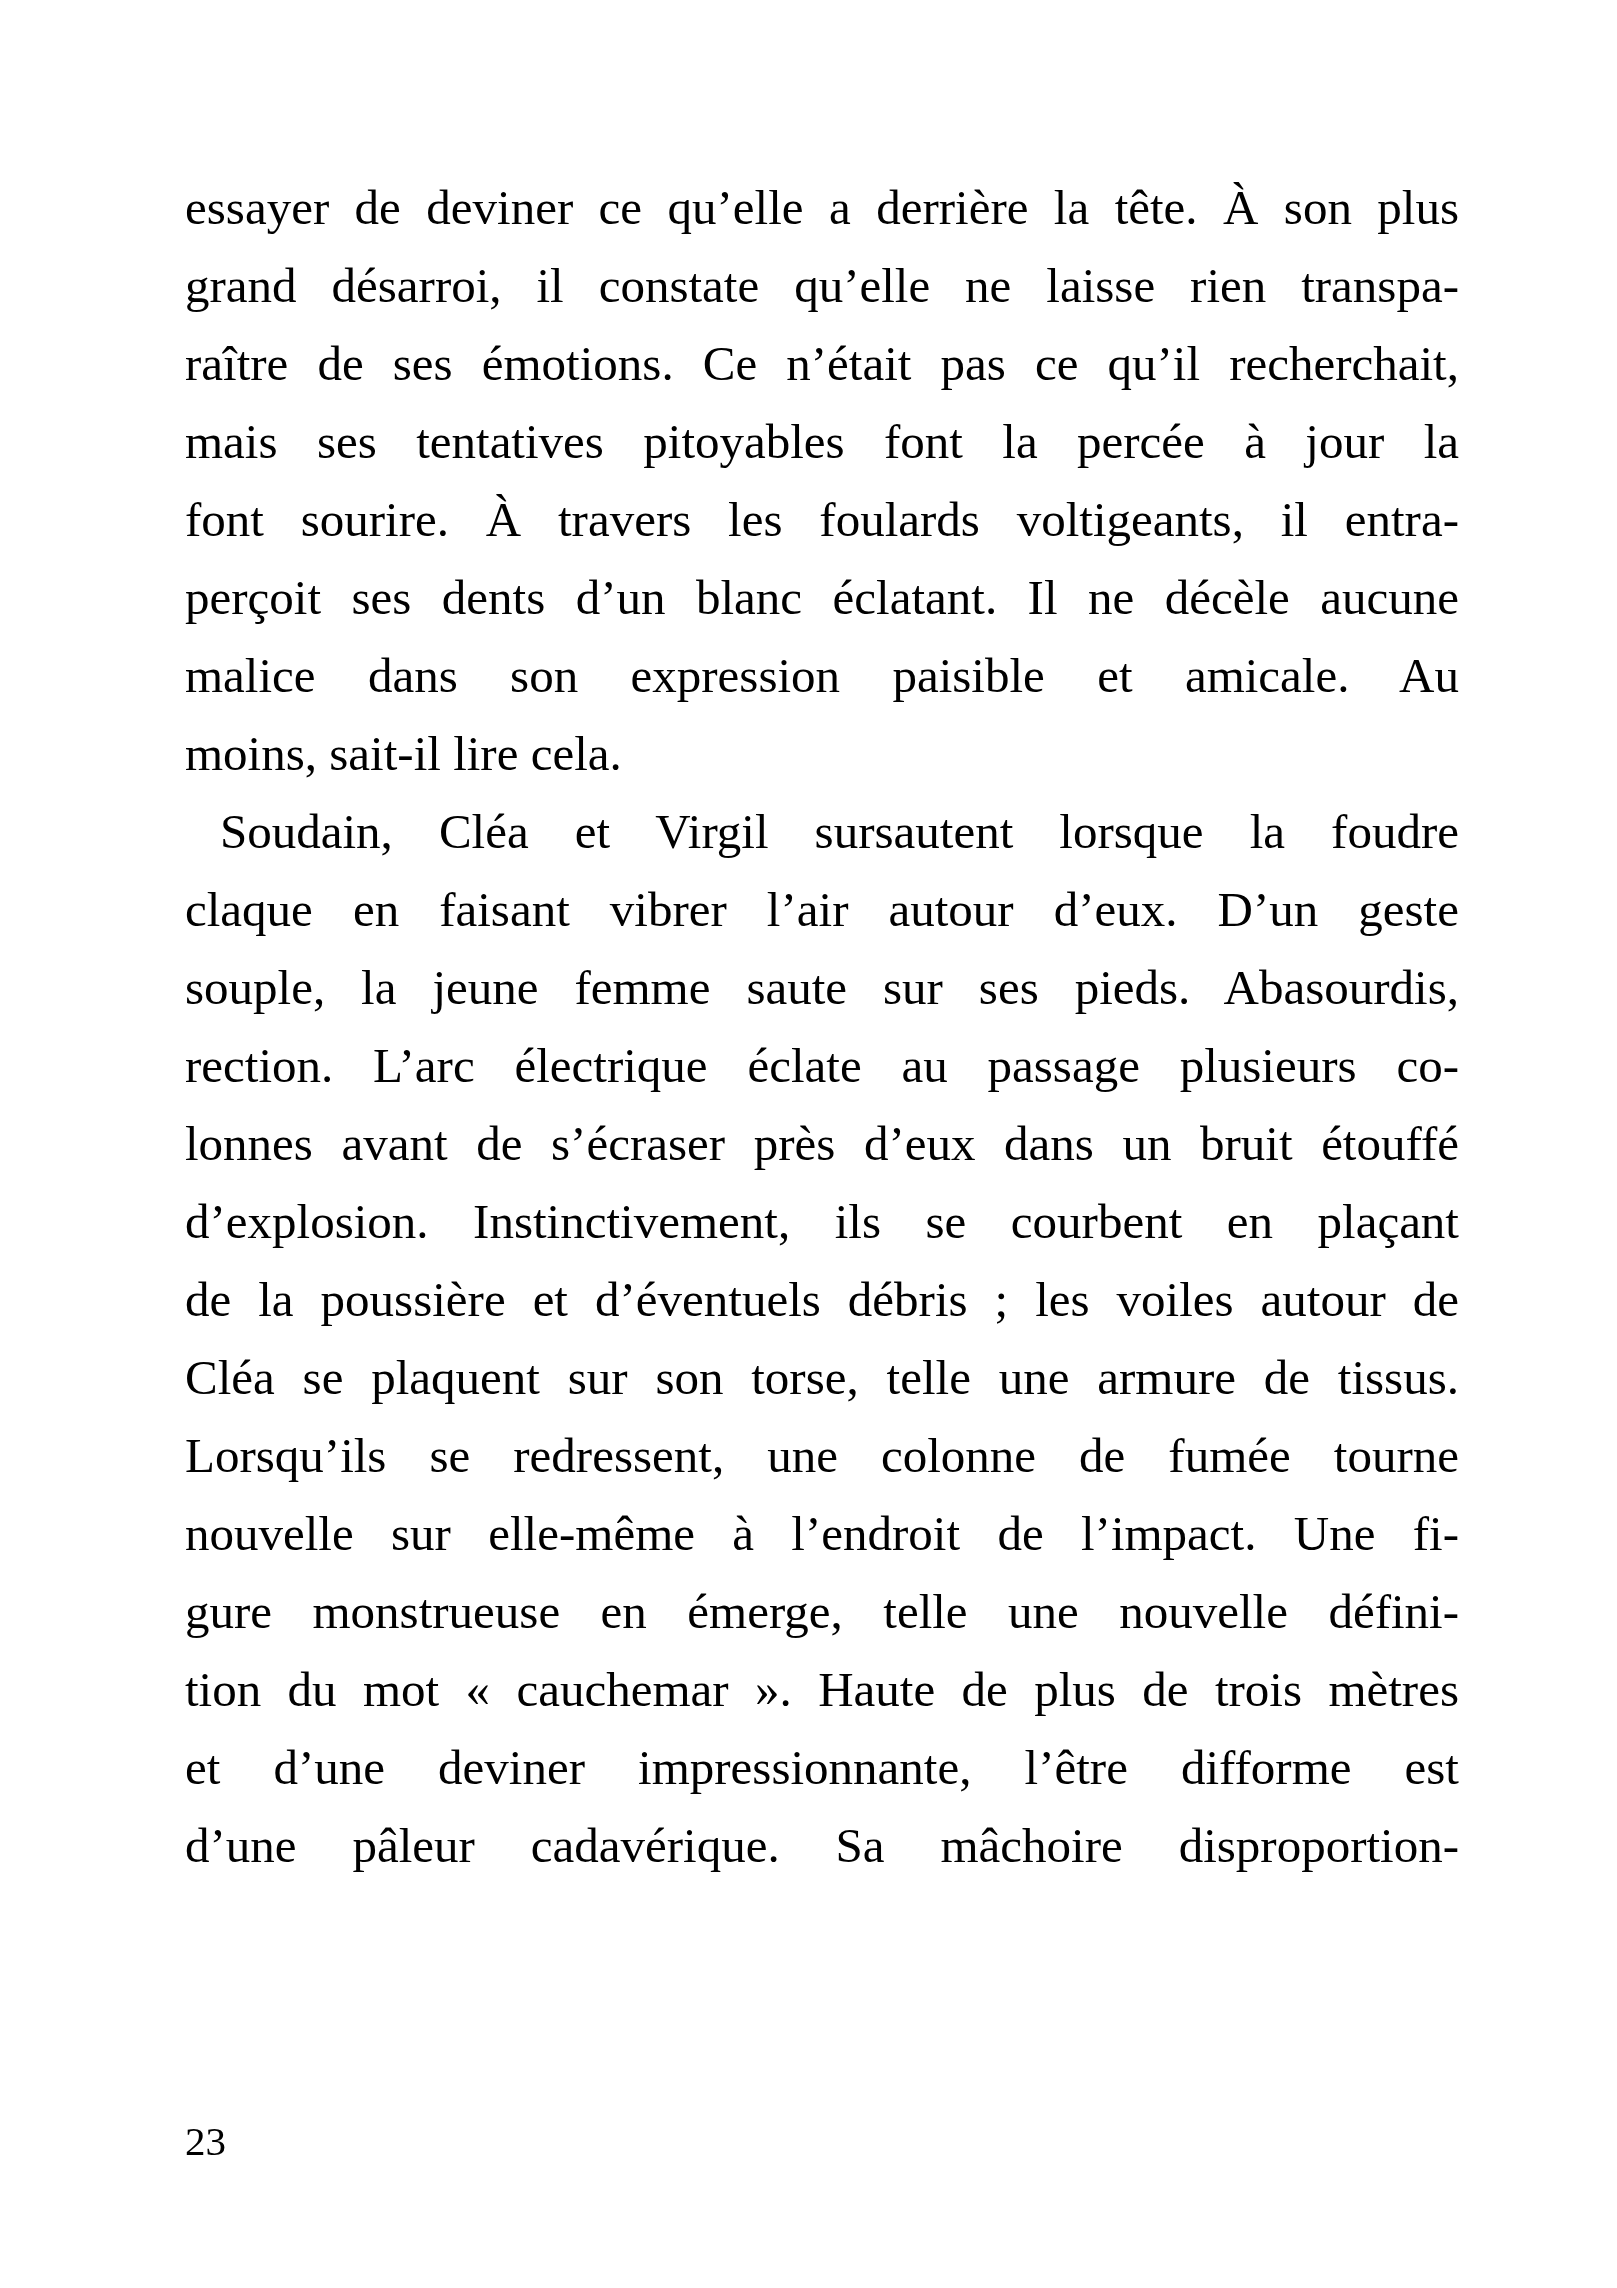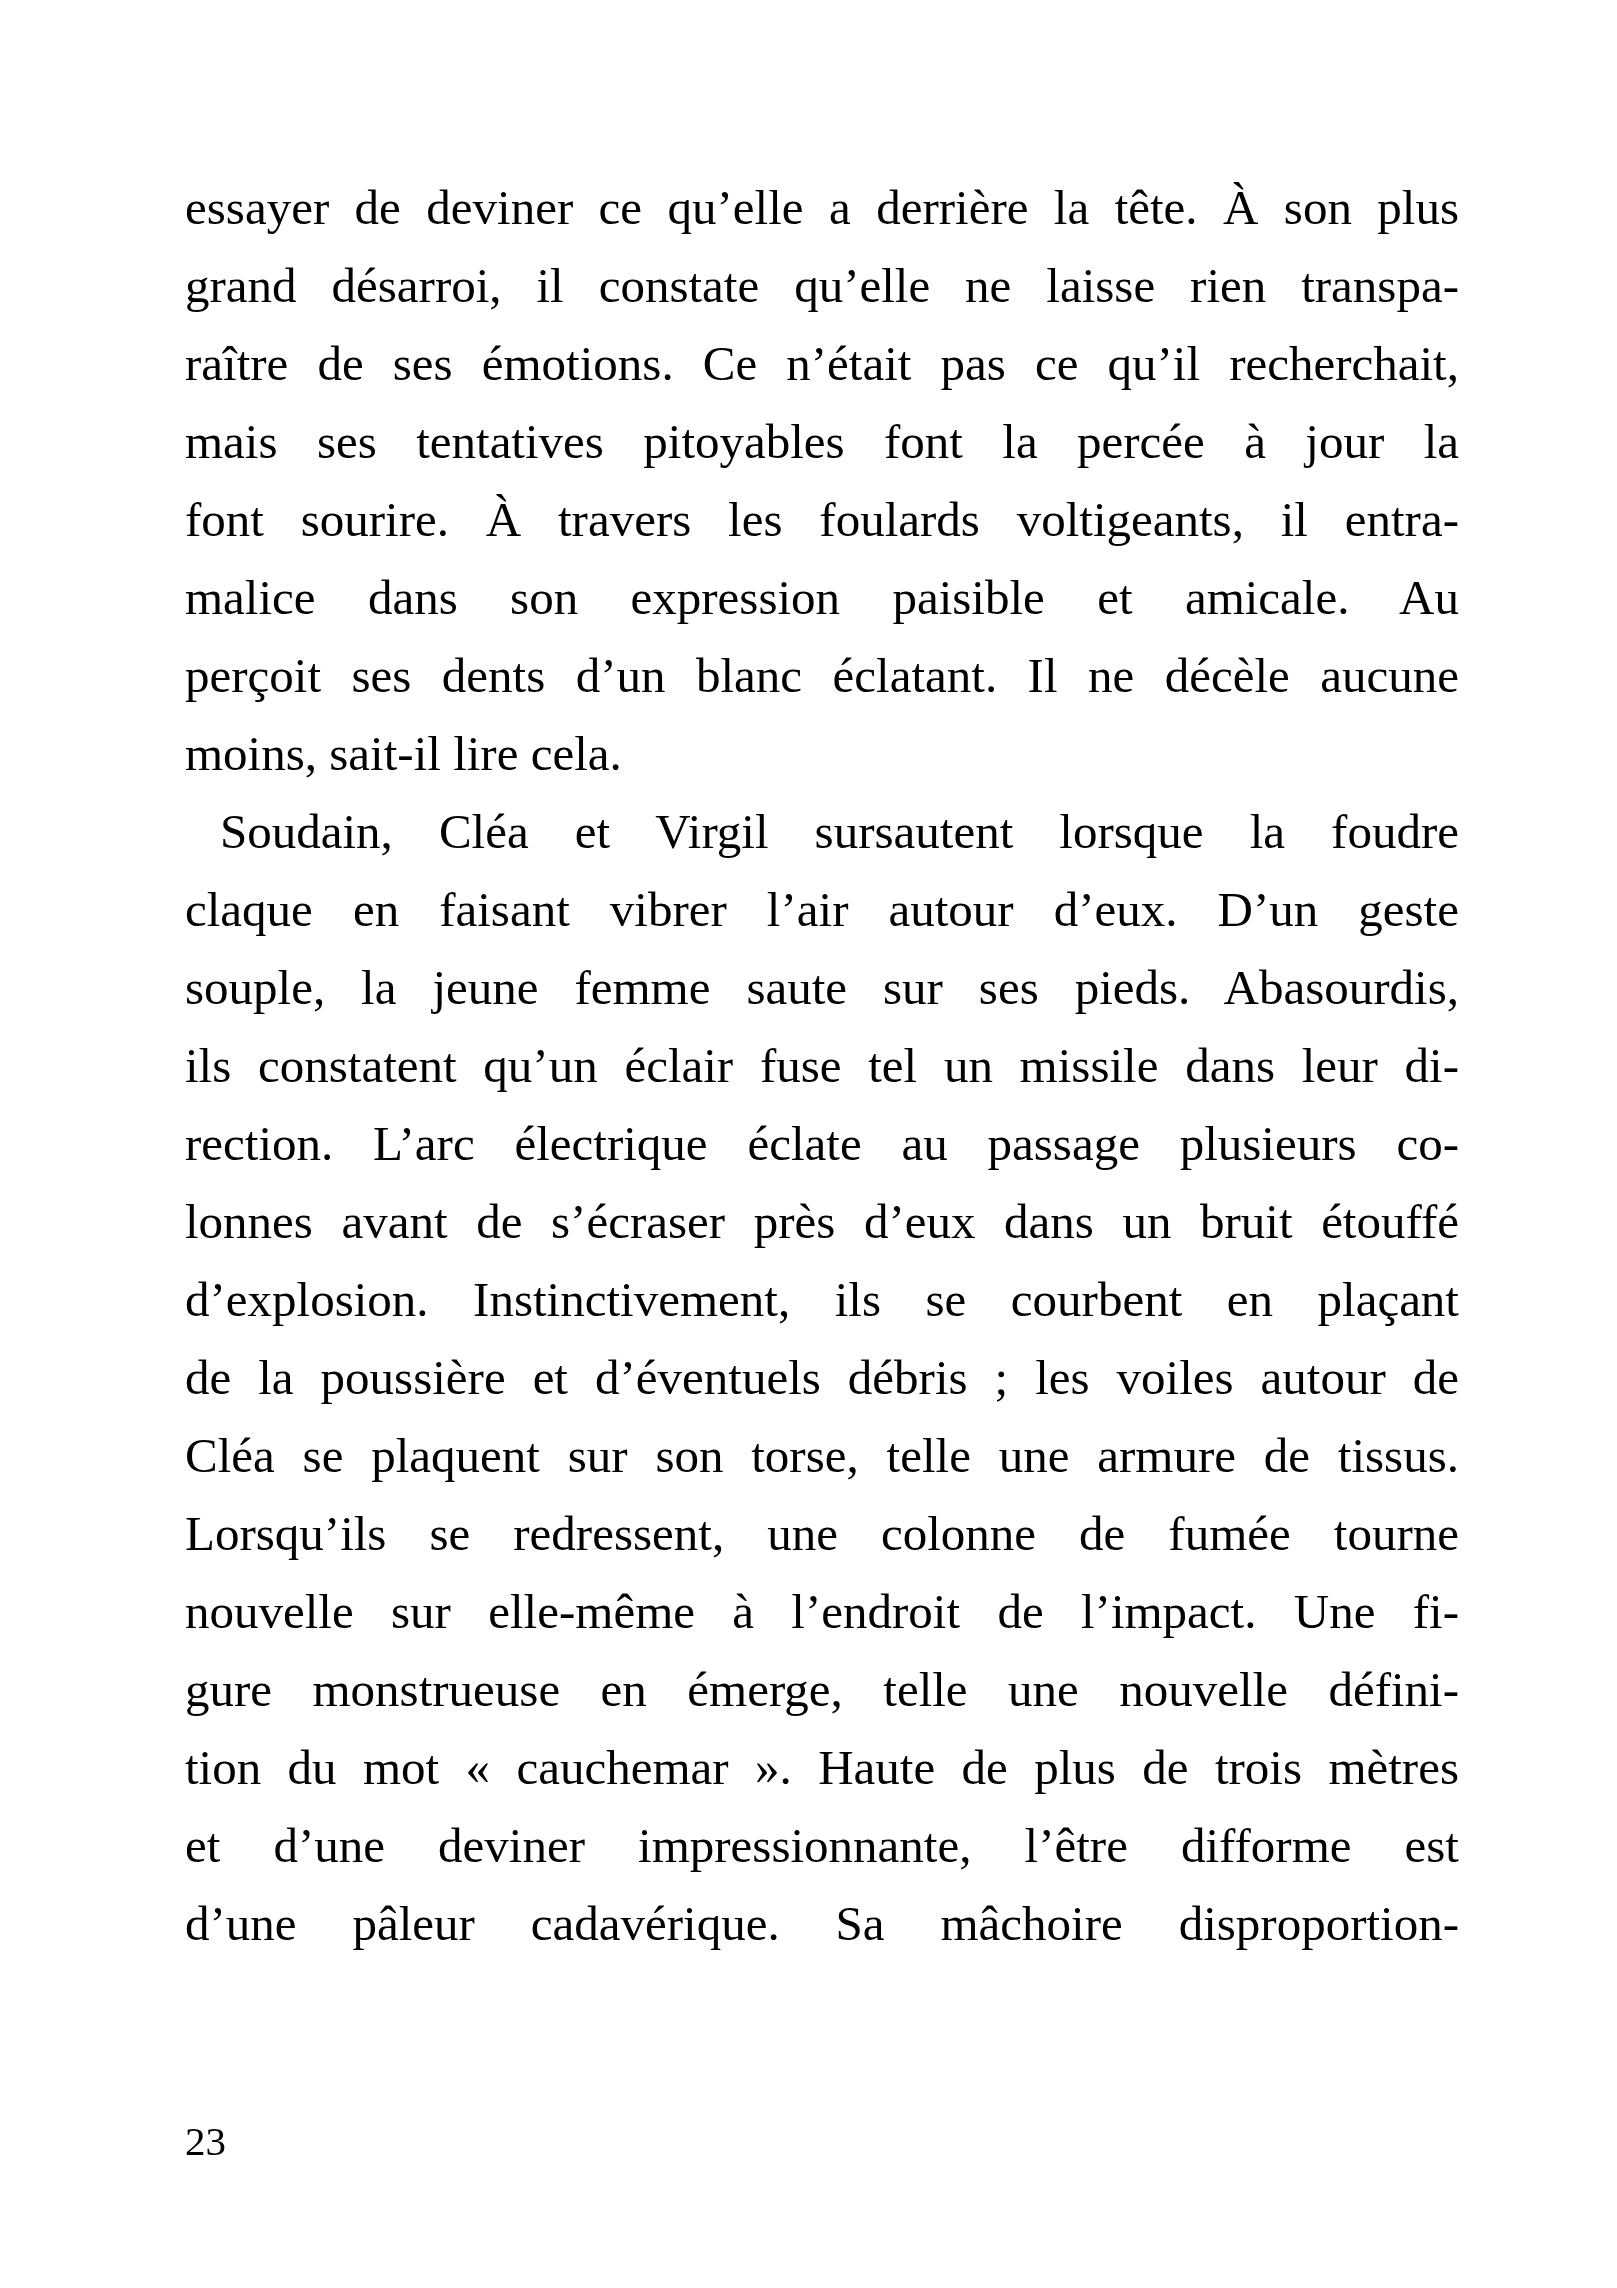--- a/index.html
+++ b/index.html
@@ -53,27 +53,26 @@
 </head>
 <body>
 
 <div class="book-page">
   <div class="body-text">
       <div class="line">essayer de deviner ce qu’elle a derrière la tête. À son plus</div>
       <div class="line">grand désarroi, il constate qu’elle ne laisse rien transpa-</div>
       <div class="line">raître de ses émotions. Ce n’était pas ce qu’il recherchait,</div>
       <div class="line">mais ses tentatives pitoyables font la percée à jour la</div>
       <div class="line">font sourire. À travers les foulards voltigeants, il entra-</div>
+      <div class="line">perçoit ses dents d’un blanc éclatant. Il ne décèle aucune</div>
       <div class="line">malice dans son expression paisible et amicale. Au</div>
-      <div class="line">perçoit ses dents d’un blanc éclatant. Il ne décèle aucune</div>
       <div class="line para-end">moins, sait-il lire cela.</div>
       <div class="line indent">Soudain, Cléa et Virgil sursautent lorsque la foudre</div>
       <div class="line">claque en faisant vibrer l’air autour d’eux. D’un geste</div>
       <div class="line">souple, la jeune femme saute sur ses pieds. Abasourdis,</div>
-      <div class="line">ils constatent qu’un éclair fuse tel un missile dans leur di-</div>
       <div class="line">rection. L’arc électrique éclate au passage plusieurs co-</div>
       <div class="line">lonnes avant de s’écraser près d’eux dans un bruit étouffé</div>
       <div class="line">d’explosion. Instinctivement, ils se courbent en plaçant</div>
       <div class="line">de la poussière et d’éventuels débris ; les voiles autour de</div>
       <div class="line">Cléa se plaquent sur son torse, telle une armure de tissus.</div>
       <div class="line">Lorsqu’ils se redressent, une colonne de fumée tourne</div>
       <div class="line">nouvelle sur elle-même à l’endroit de l’impact. Une fi-</div>
       <div class="line">gure monstrueuse en émerge, telle une nouvelle défini-</div>
       <div class="line">tion du mot « cauchemar ». Haute de plus de trois mètres</div>
       <div class="line">et d’une deviner impressionnante, l’être difforme est</div>

